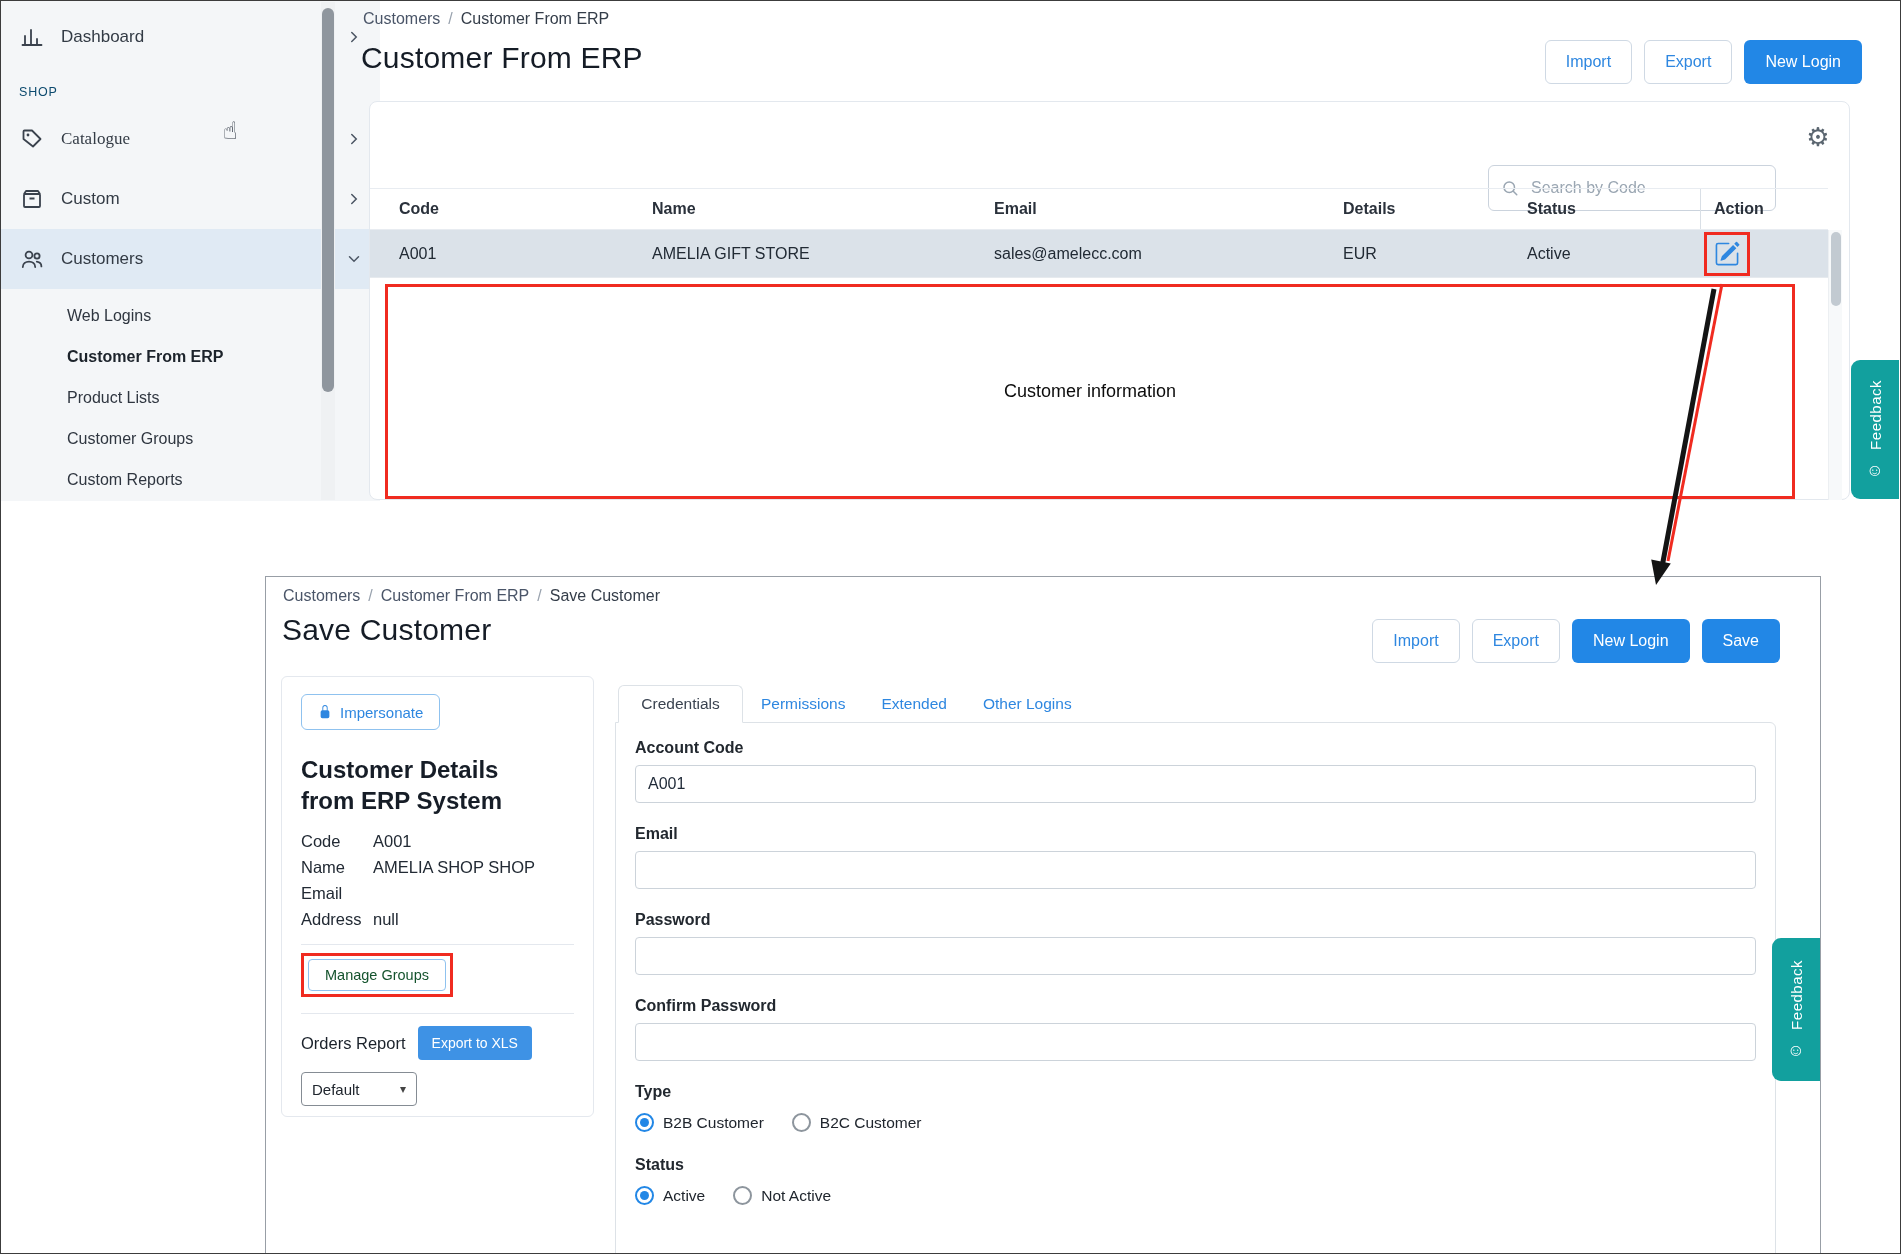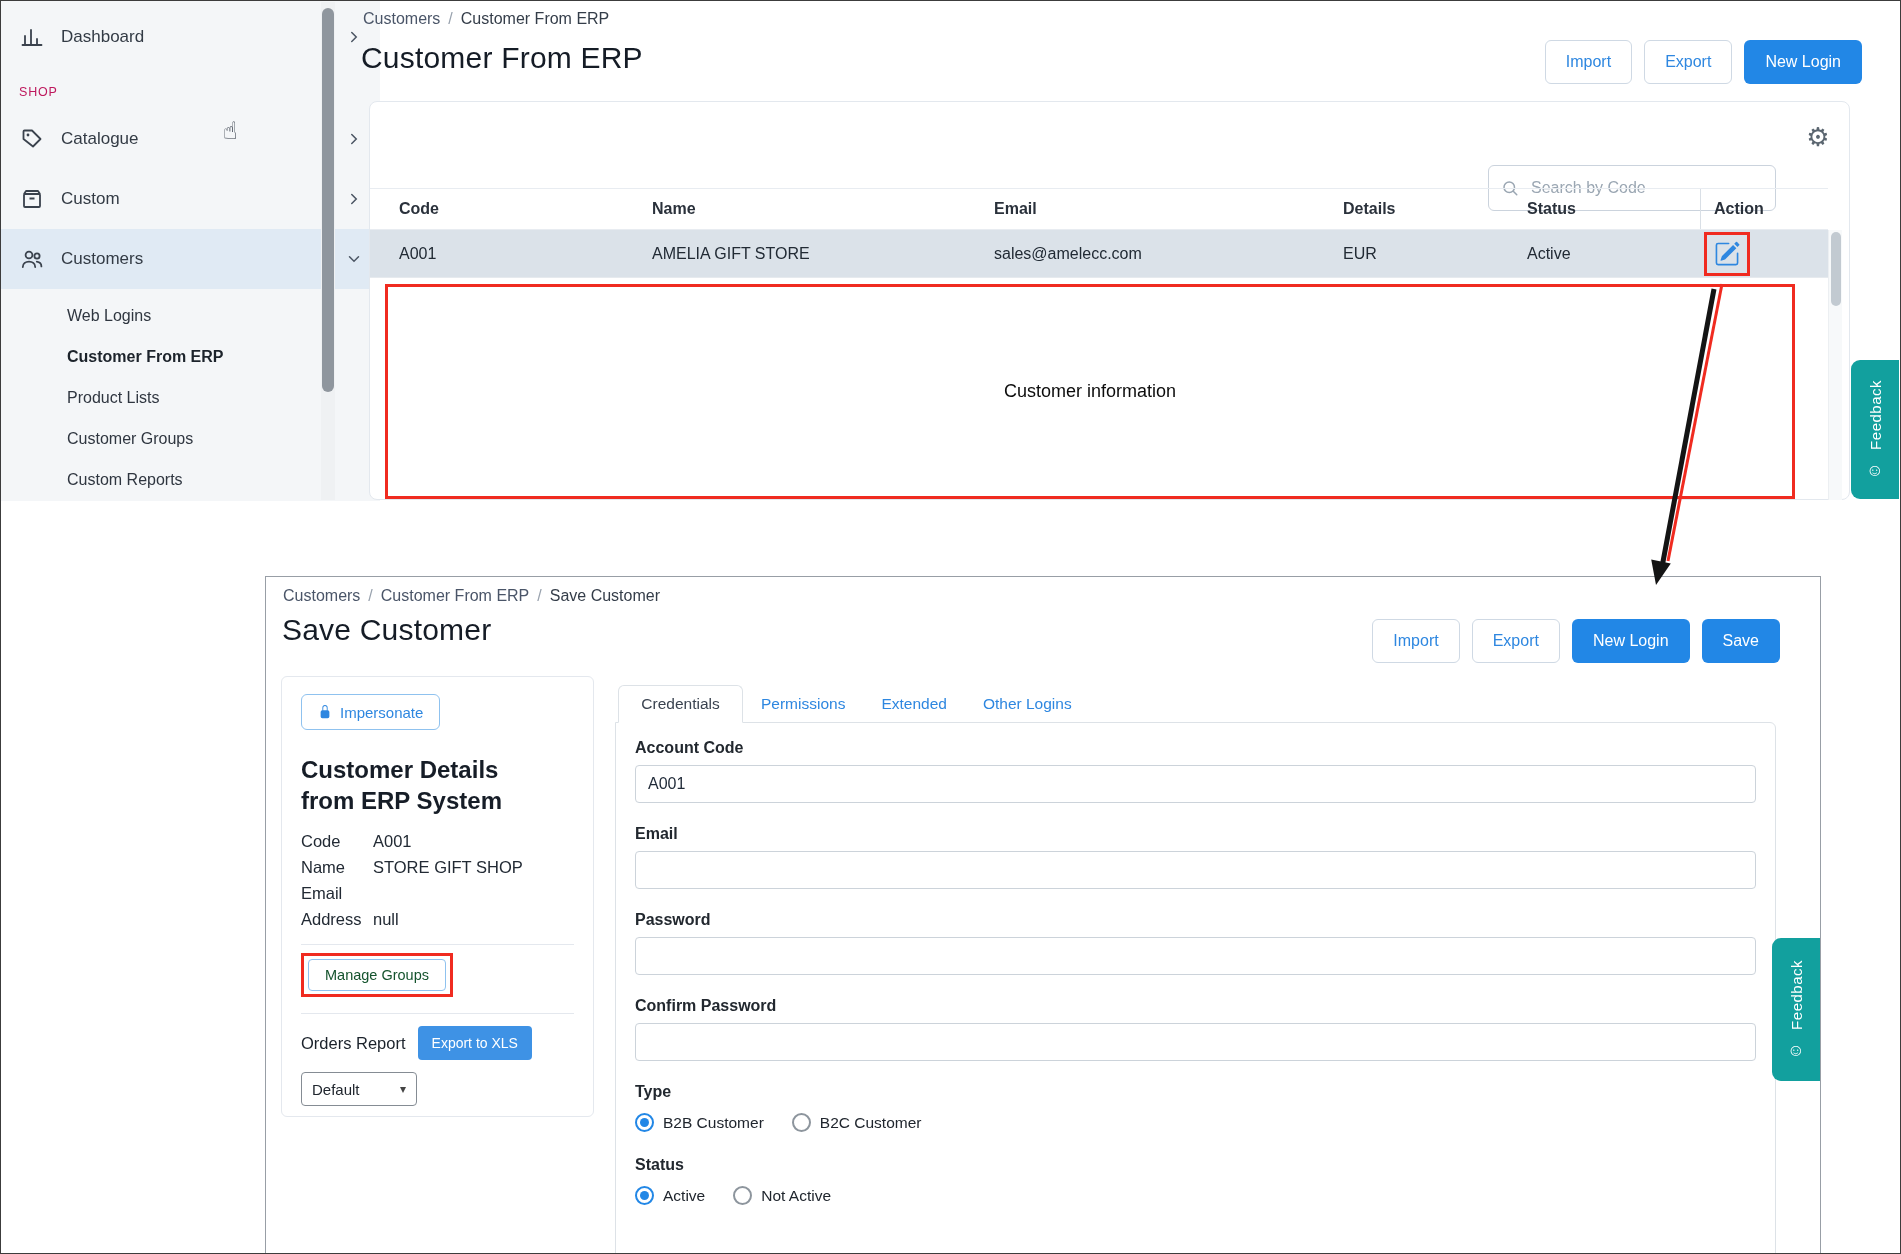--- a/index.html
+++ b/index.html
@@ -4,26 +4,26 @@
 <style>
   html,body{margin:0;padding:0;background:#e9e9e9;}
   *{box-sizing:border-box;}
   .canvas{position:relative;width:1901px;height:1254px;background:#fff;border:1px solid #3c3c3c;
           overflow:hidden;font-family:"Liberation Sans","DejaVu Sans",sans-serif;color:#1f2937;}
 
   
   .sidebar{position:absolute;left:0;top:0;width:379px;height:500px;background:#f4f6f8;padding-top:8px;}
   .nav-item{display:flex;align-items:center;gap:16px;height:60px;padding:0 16px 0 18px;cursor:pointer;}
   .nav-item.first{height:56px;}
-  .nav-item.gap-top{margin-top:4px;}
+  .nav-item.gap-top{margin-top:4px;font-family:Liberation Serif, serif;}
   .nav-item.active{background:#e0eaf4;}
   .nav-icon{width:26px;height:26px;flex:0 0 auto;display:flex;align-items:center;justify-content:center;}
   .nav-label{font-size:17px;color:#333b45;}
   .chev{margin-left:auto;width:20px;height:20px;display:flex;align-items:center;justify-content:center;}
-  .nav-section{margin:14px 0 0 18px;height:26px;font-size:12.5px;letter-spacing:.8px;color:#be185d;
+  .nav-section{margin:14px 0 0 18px;height:26px;font-size:12.5px;letter-spacing:.8px;color:#0c4a6e;
                display:flex;align-items:center;}
   .sub-list{margin-top:6px;}
   .sub-item{height:41px;display:flex;align-items:center;padding-left:66px;font-size:16px;color:#2f3640;cursor:pointer;}
   .sub-item.current{font-weight:700;color:#1c232b;}
   .sidebar-scroll{position:absolute;left:320px;top:1px;width:14px;height:498px;background:#eff1f3;}
   .sidebar-scroll .thumb{position:absolute;left:1px;top:6px;width:12px;height:384px;background:#8f969e;border-radius:7px;}
   .cursor-hand{position:absolute;left:222px;top:116px;font-size:24px;color:#2b3340;z-index:5;}
 
   
   .breadcrumb{display:flex;gap:8px;font-size:16px;}
@@ -311,21 +311,21 @@
 
       <div class="details-heading">Customer Details from ERP System</div>
 
       <div class="detail-rows">
         <div class="detail-row">
           <span class="detail-label">Code</span>
           <span class="detail-value">A001</span>
         </div>
         <div class="detail-row">
           <span class="detail-label">Name</span>
-          <span class="detail-value">STORE GIFT SHOP</span>
+          <span class="detail-value">AMELIA SHOP SHOP</span>
         </div>
         <div class="detail-row">
           <span class="detail-label">Email</span>
           <span class="detail-value"></span>
         </div>
         <div class="detail-row">
           <span class="detail-label">Address</span>
           <span class="detail-value">null</span>
         </div>
       </div>

